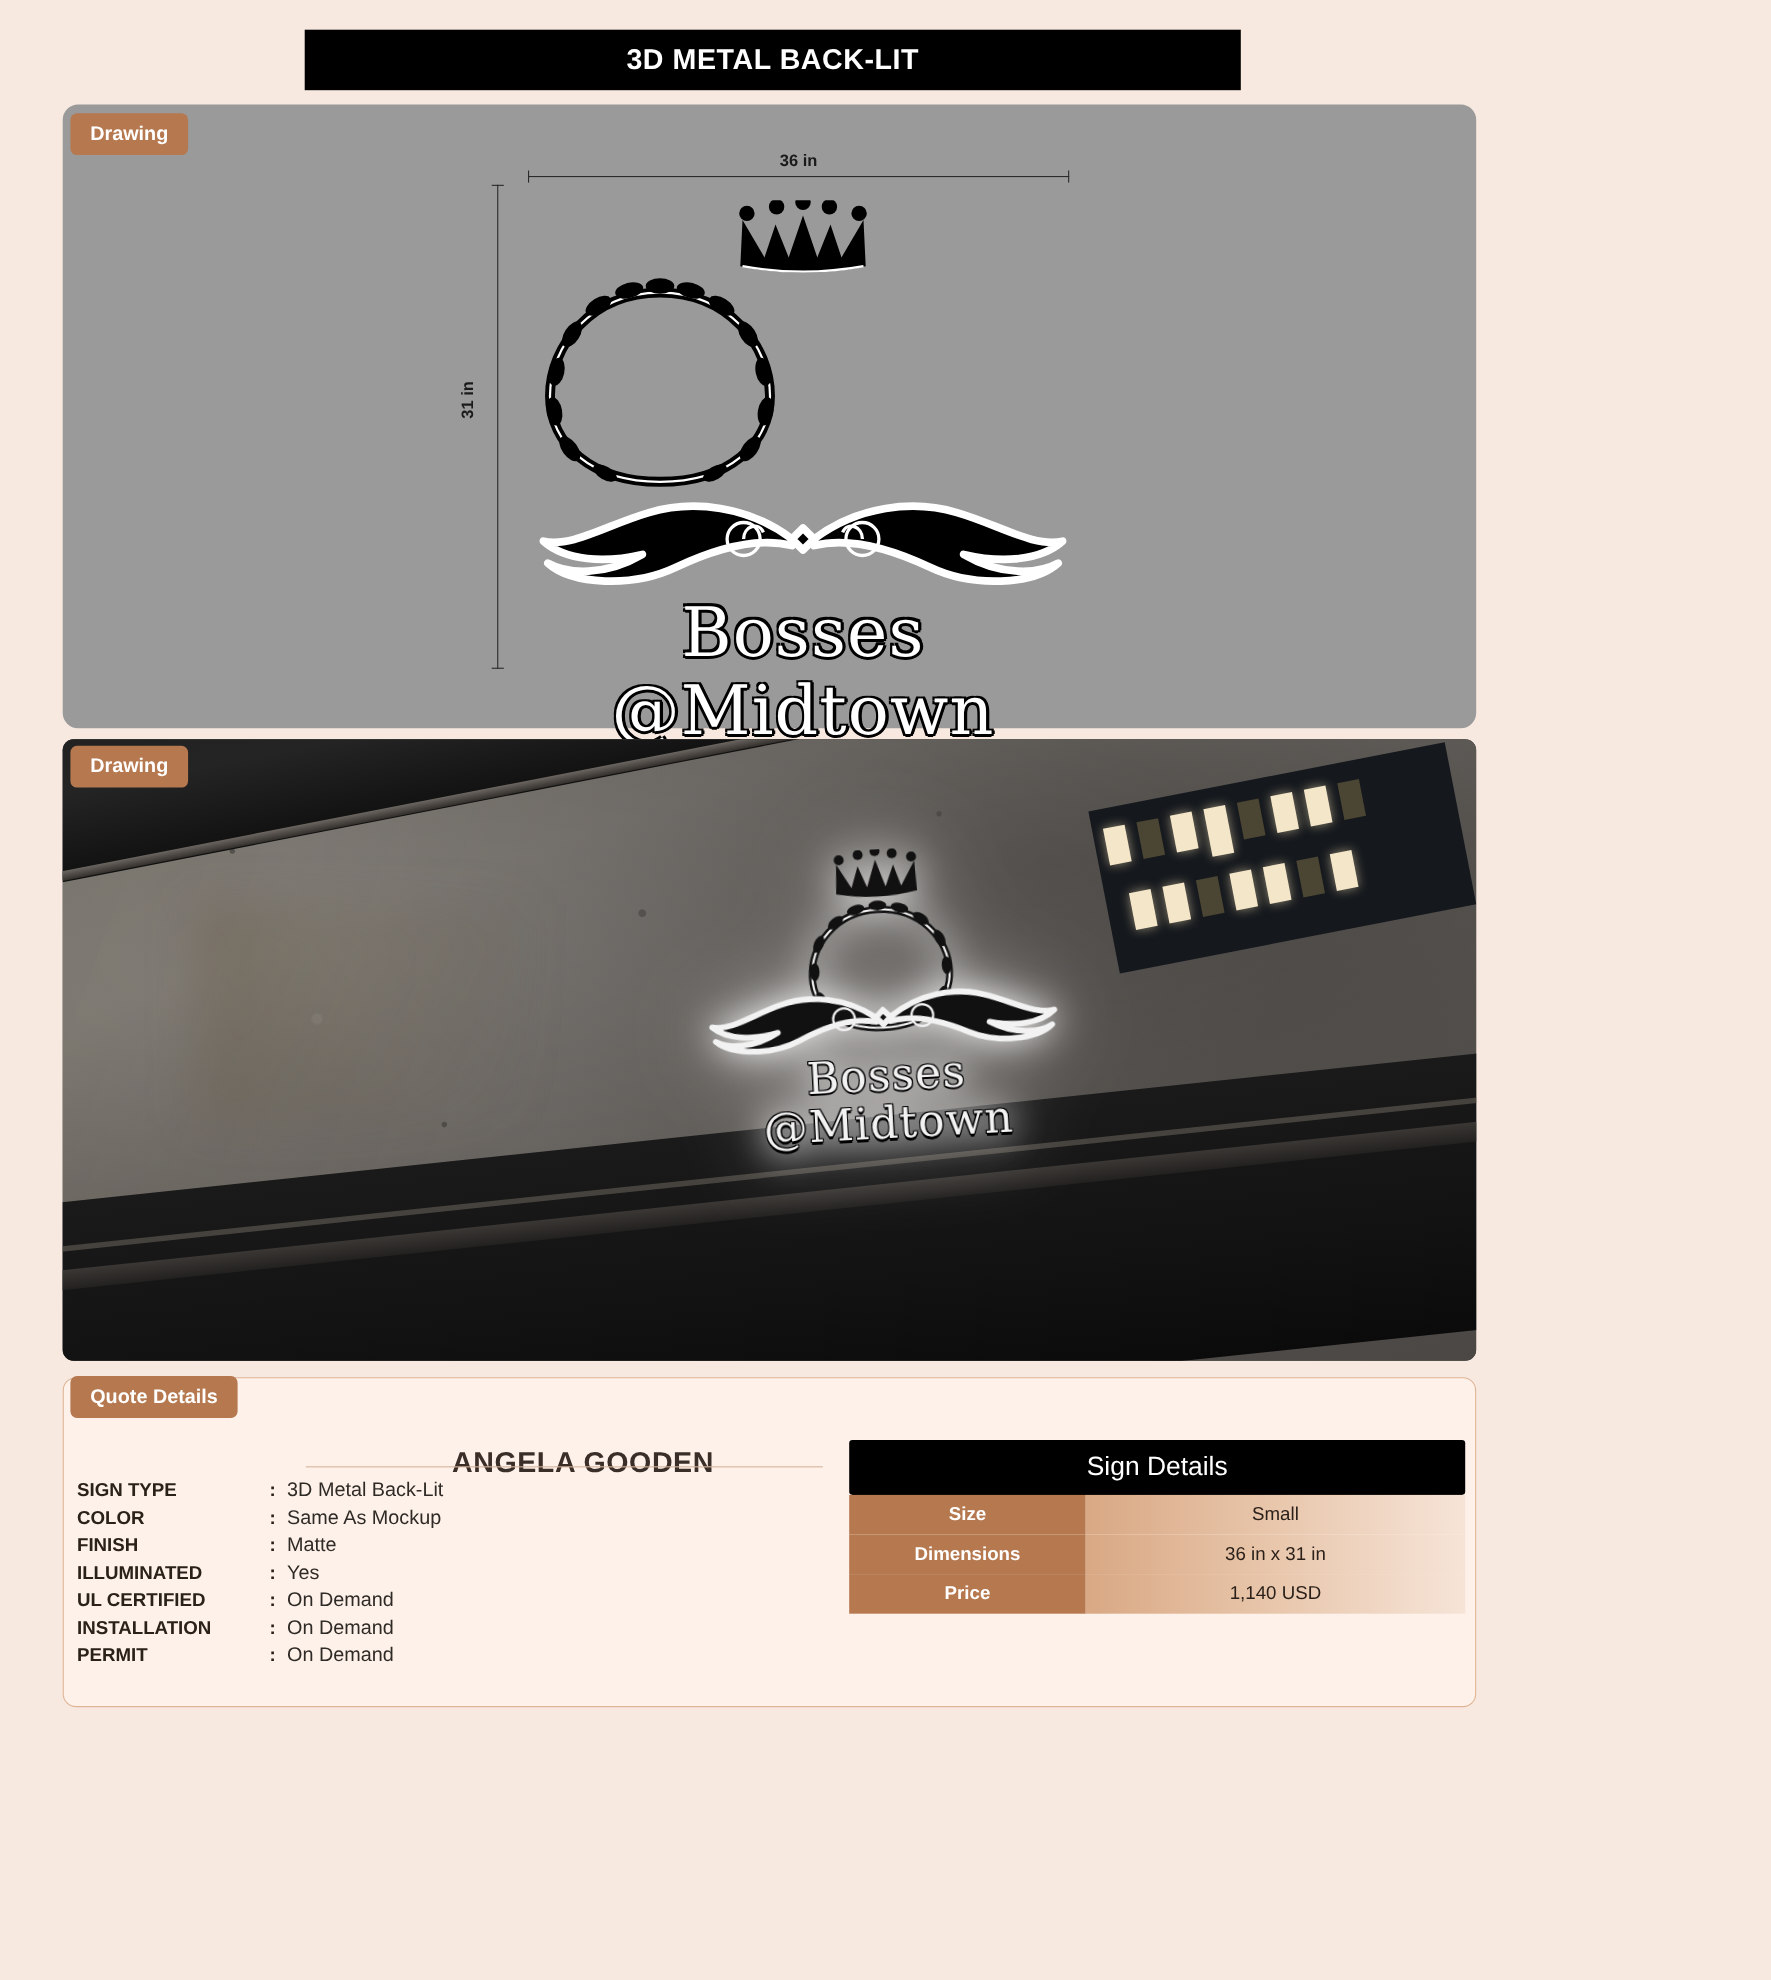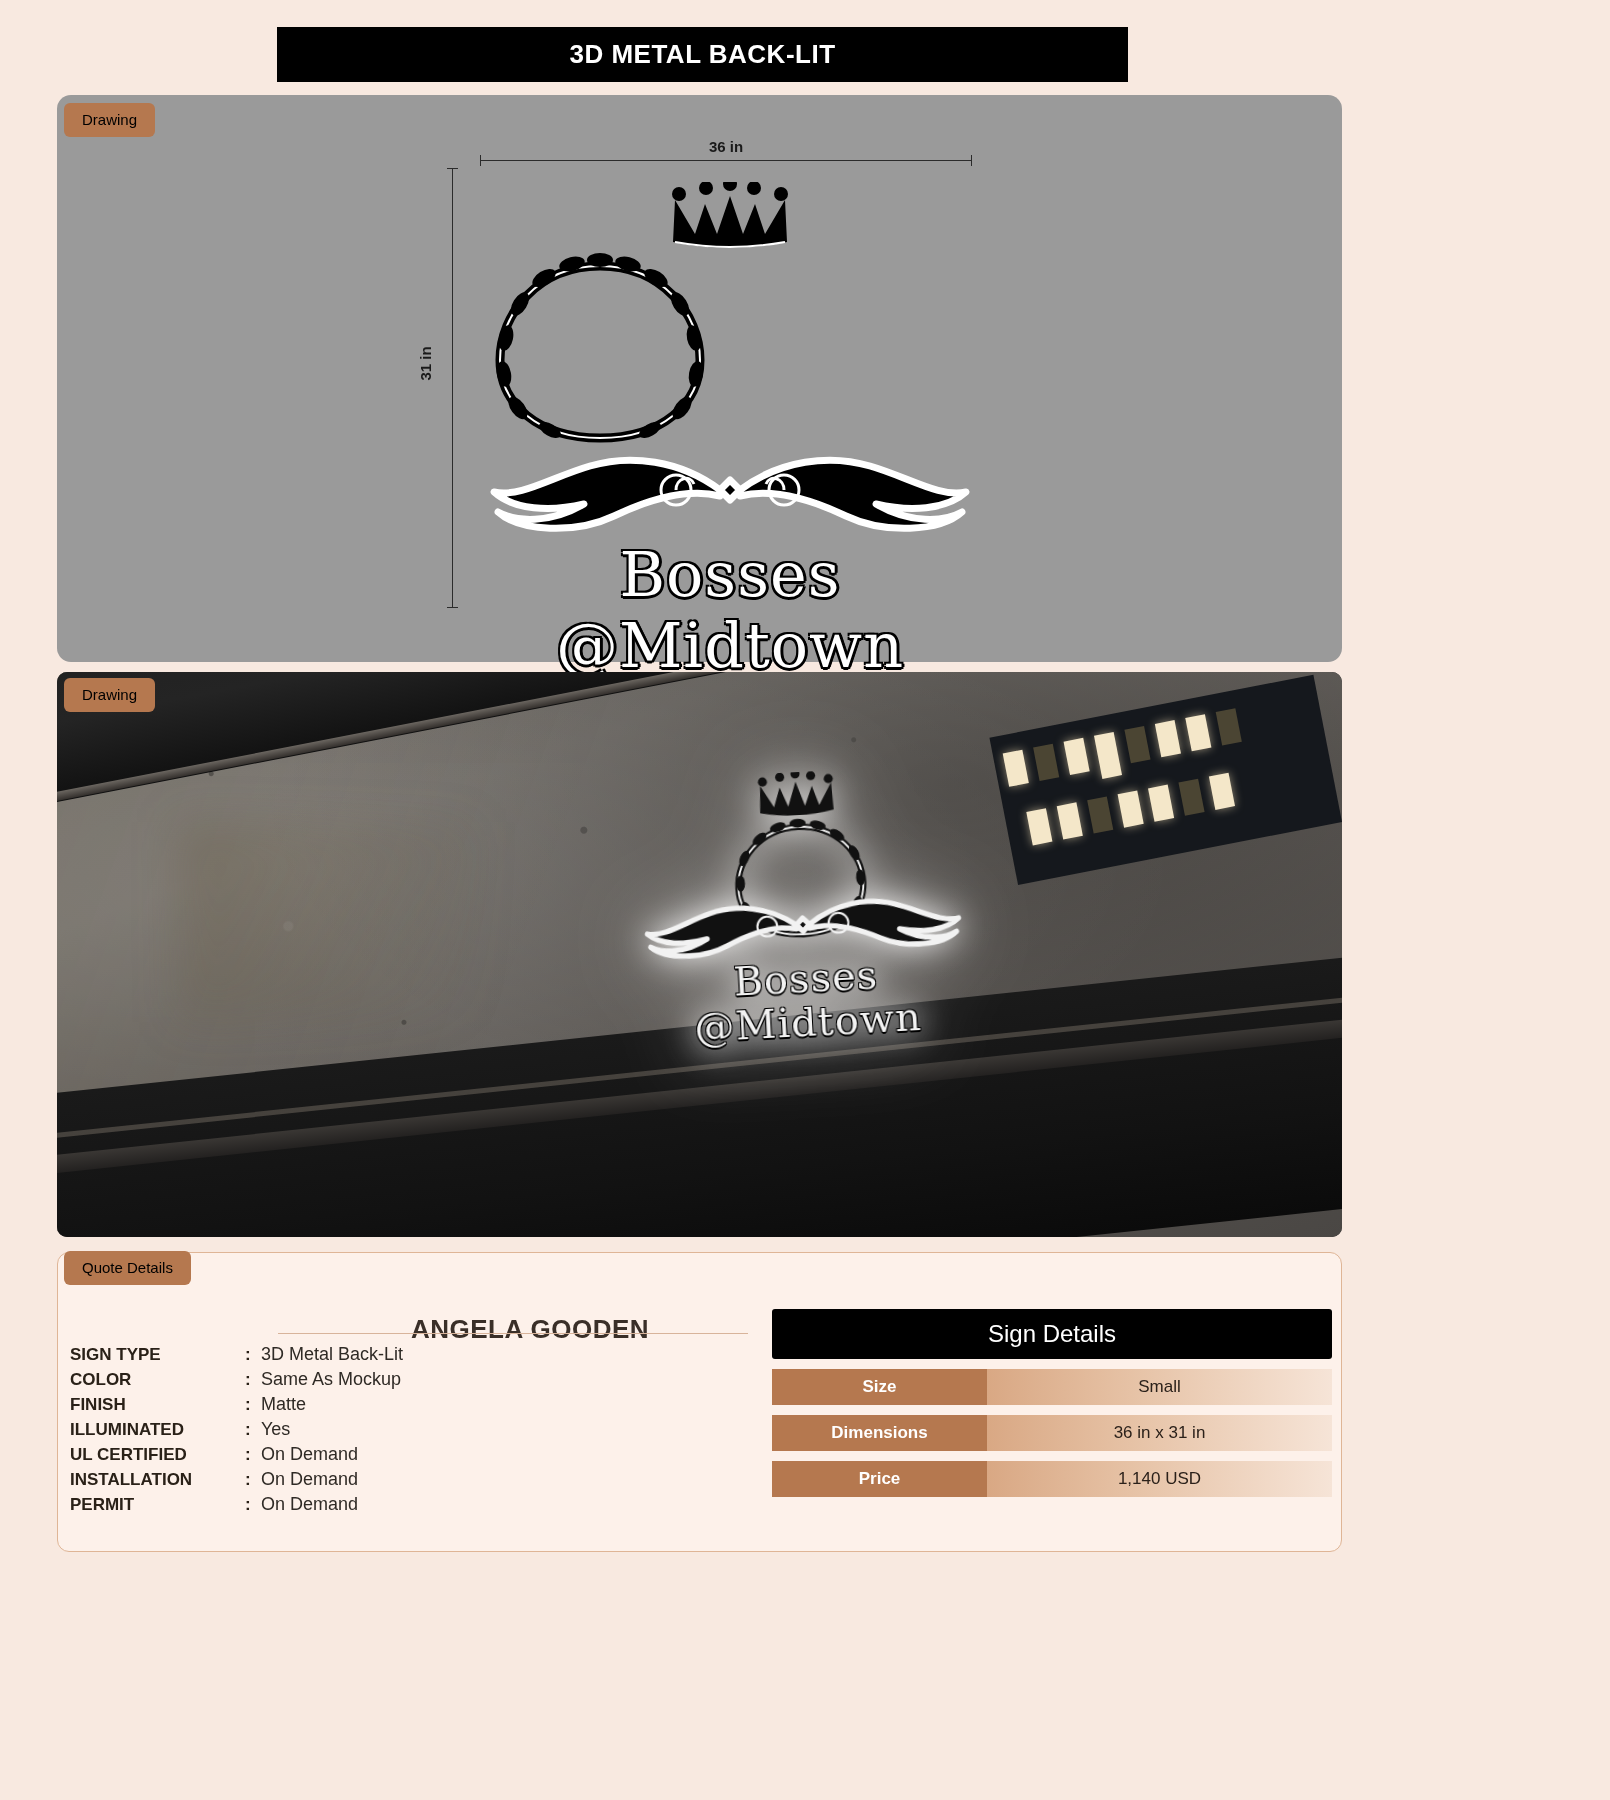--- a/index.html
+++ b/index.html
@@ -27,23 +27,23 @@
     color: #fff;
     font-size: 26px;
     font-weight: bold;
     letter-spacing: 0.5px;
   }
 
   
   .tab-label {
     position: absolute;
     background: #b5784f;
-    color: #000000;
-    font-size: 15px;
-    font-weight: normal;
+    color: #ffffff;
+    font-size: 18px;
+    font-weight: bold;
     padding: 8px 18px 9px 18px;
     border-radius: 6px;
     z-index: 5;
     white-space: nowrap;
   }
 
   
   .drawing-panel {
     position: absolute;
     left: 57px; top: 95px;
@@ -334,21 +334,20 @@
     background: #000;
     color: #fff;
     height: 50px;
     display: flex; align-items: center; justify-content: center;
     font-size: 24px;
     font-weight: normal;
     border-radius: 3px;
   }
   .sd-row {
     display: flex;
-    margin-top: 10px;
     height: 36px;
   }
   .sd-label {
     width: 215px;
     background: #b5784f;
     color: #fff;
     font-size: 17px;
     font-weight: bold;
     display: flex; align-items: center; justify-content: center;
   }

